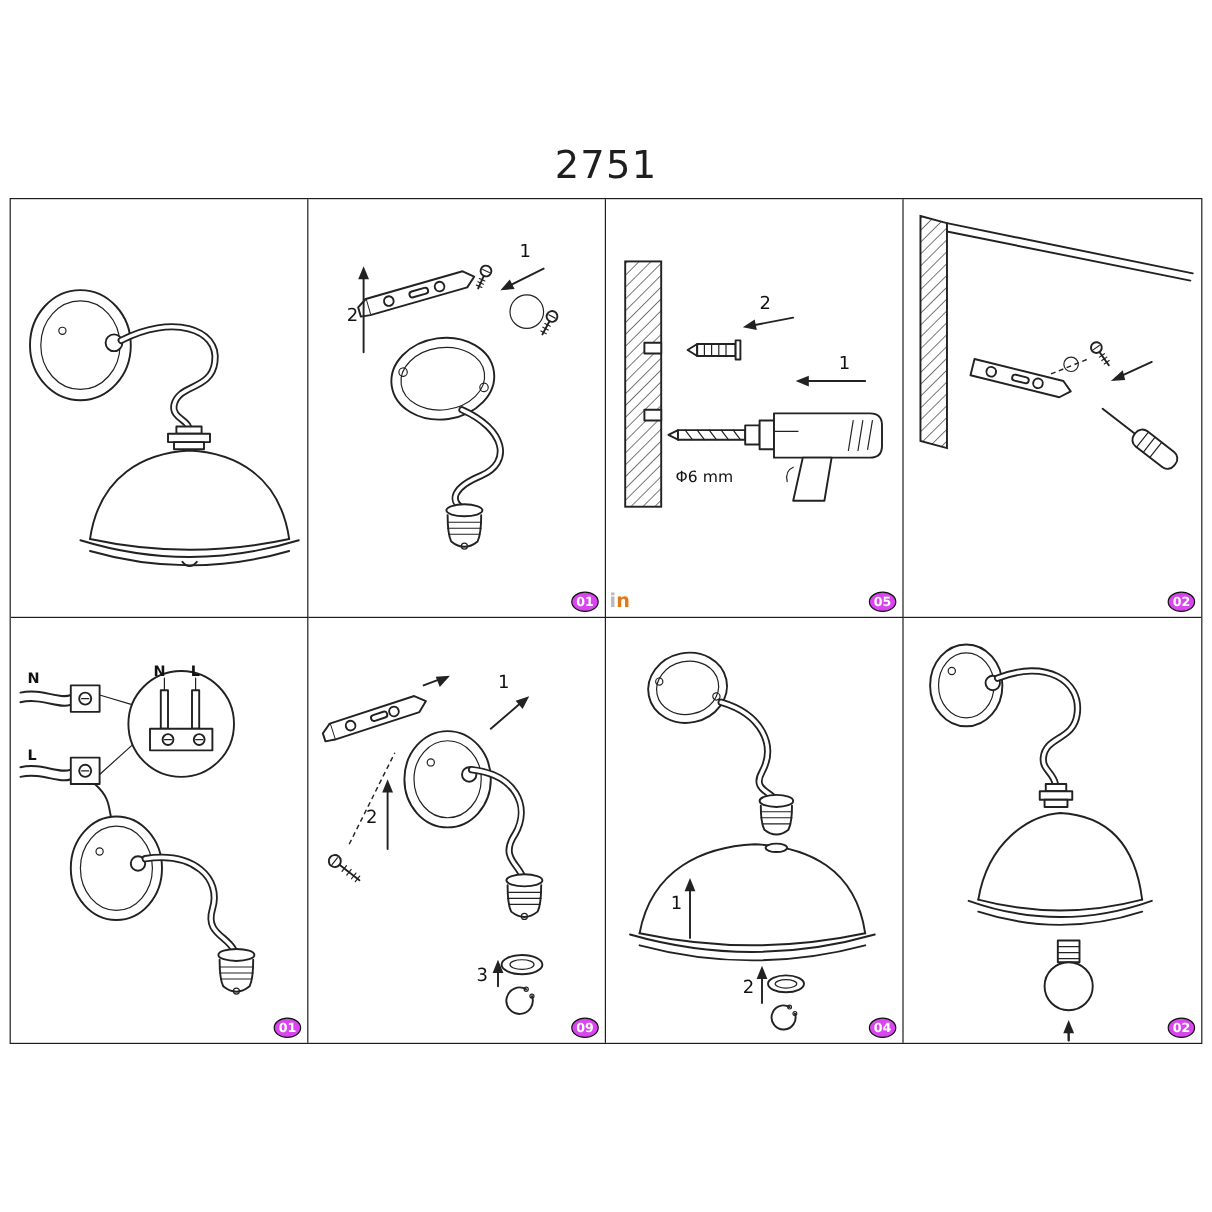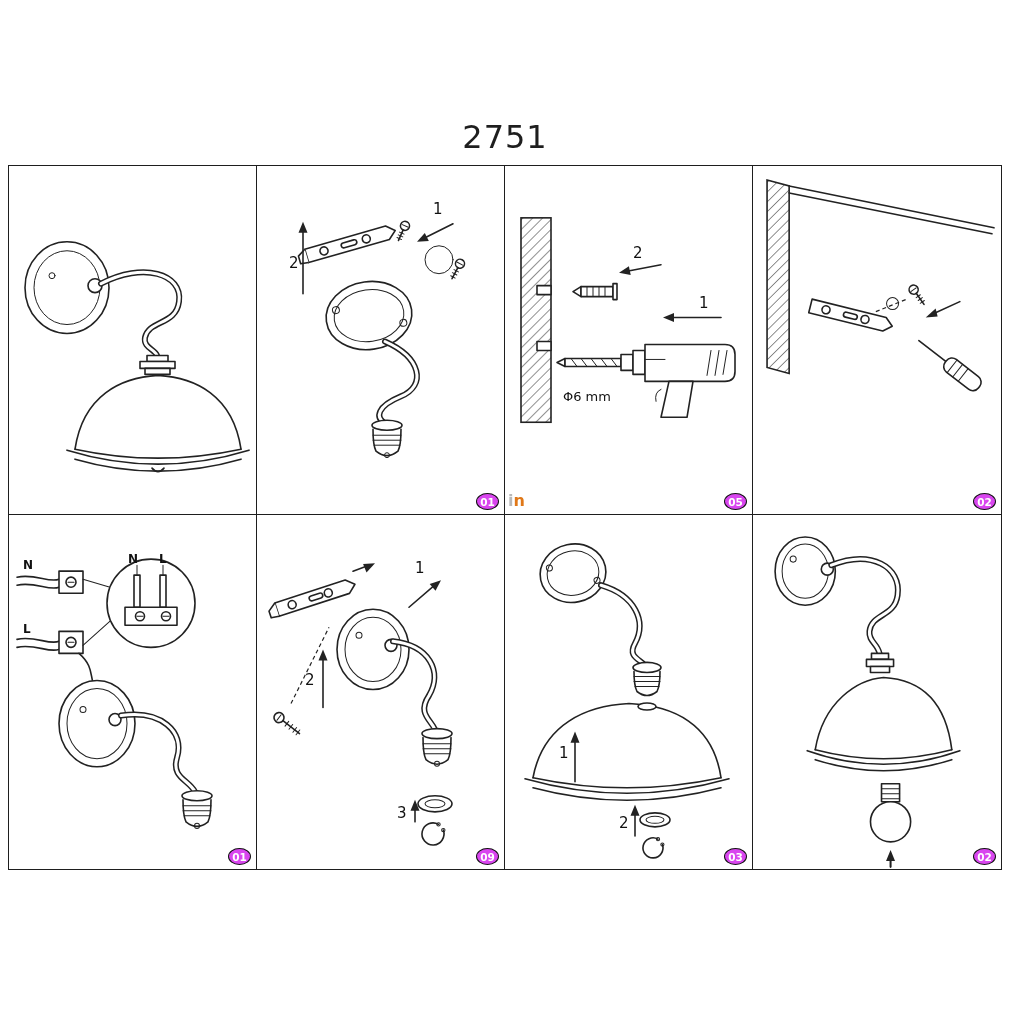--- a/index.html
+++ b/index.html
@@ -334,21 +334,21 @@
       </g>
       <g>
         <path class="ln" d="M157.4,328.6 A10,10 0 1 1 153,323.3"></path>
         <circle class="thin" cx="157.4" cy="328.6" r="1.6"></circle>
         <circle class="thin" cx="153" cy="323.3" r="1.6"></circle>
       </g>
       <text x="114" y="312">2</text>
       <path class="ln" d="M130,320 V297"></path>
       <polygon class="ah" points="130,289 125.5,300 134.5,300"></polygon>
     </svg>
-    <div class="badge">03</div>
+    <div class="badge">04</div>
   </div>
 
   <div class="panel">
     <svg viewBox="0 0 247 353" preserveAspectRatio="none">
       <g>
         <ellipse class="fw" cx="52" cy="56" rx="30" ry="34"></ellipse>
         <ellipse class="thin" cx="52" cy="56" rx="23" ry="27"></ellipse>
         <circle class="thin" cx="40" cy="44" r="3"></circle>
         <circle class="fw" cx="74" cy="54" r="6"></circle>
       </g>

